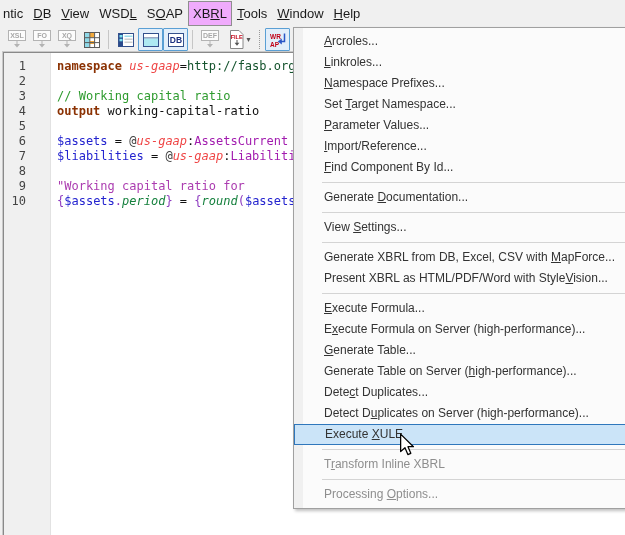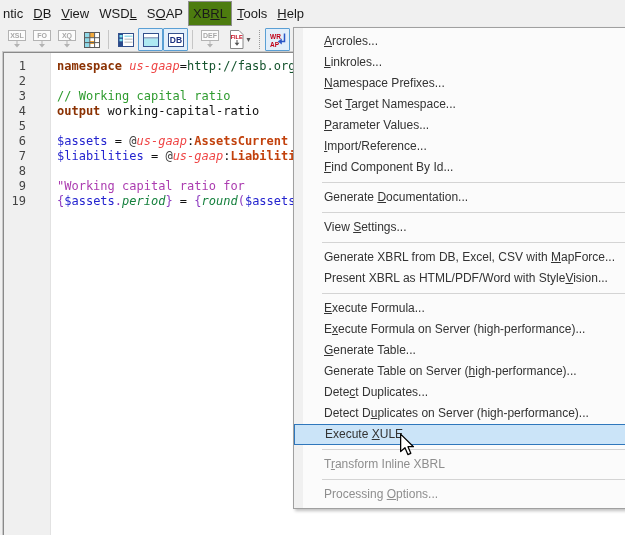--- a/index.html
+++ b/index.html
@@ -3,21 +3,21 @@
 <meta charset="utf-8">
 <style>
   html,body{margin:0;padding:0;}
   #app{position:relative;width:625px;height:535px;overflow:hidden;background:#f0f0f0;
        font-family:"Liberation Sans",sans-serif;-webkit-font-smoothing:antialiased;}
 
   
   .menubar{display:flex;height:27px;padding-left:3px;font-size:13px;color:#1a1a1a;align-items:stretch;}
   .mbi{padding:0 5px;line-height:27px;white-space:nowrap;cursor:default;}
   .mbi:first-child{padding-left:0;}
-  .mbi.open{border:1px solid #8f8f8f;background:#4d7c0f;line-height:23px;margin:1px 0 1px 0;padding:0 4px;}
+  .mbi.open{border:1px solid #8f8f8f;background:#f0abfc;line-height:23px;margin:1px 0 1px 0;padding:0 4px;}
   .u{text-decoration:underline;}
 
   
   .toolbar{display:flex;align-items:center;height:25px;padding-left:4px;}
   .tbtn{width:25px;height:23px;display:flex;align-items:center;justify-content:center;
         border:1px solid transparent;box-sizing:border-box;border-radius:1px;}
   .tbtn.selected{border-color:#5a9fd4;background:#e2eefa;}
   .tbtn .caret{font-size:8px;color:#555;margin-left:0px;}
   .tbtn.wide{width:33px;}
   .tb-sep{width:1px;height:19px;background:#c6c6c6;margin:0 4px;}
@@ -30,21 +30,21 @@
   .gutter{position:absolute;left:0;top:0;bottom:0;width:46px;background:#f0f0f0;border-right:1px solid #e2e2e2;}
   .nums{padding-top:6px;width:22px;text-align:right;font:12px/15px "DejaVu Sans Mono",monospace;color:#444;}
   .code{position:absolute;left:53px;top:6px;right:0;font:12px/15px "DejaVu Sans Mono",monospace;
         white-space:pre;color:#111;}
   .cl{height:15px;}
   .c-kw{color:#8b3203;font-weight:bold;}
   .c-url{color:#14532d;}
   .c-cmt{color:#2e9b2e;}
   .c-var{color:#2323cf;}
   .c-pfx{color:#ef4444;font-style:italic;}
-  .c-elem{color:#c2410c;font-weight:bold;}
+  .c-elem{color:#a21caf;}
   .c-str{color:#ab3cb0;}
   .c-pun{color:#8d3bc0;}
   .c-fn{color:#15803d;font-style:italic;}
   .c-at{color:#404040;}
   .c-pln{color:#111;}
 
   
   .menu{position:absolute;left:293px;top:27px;width:337px;background:#fbfbfb;
         border:1px solid #a0a0a0;padding:3px 0;z-index:10;
         box-shadow:2px 2px 3px rgba(0,0,0,0.25);}
@@ -64,20 +64,21 @@
 <div id="app">
 
   <div class="menubar">
       <div class="mbi">ntic</div>
       <div class="mbi"><span class="u">D</span>B</div>
       <div class="mbi"><span class="u">V</span>iew</div>
       <div class="mbi">WSD<span class="u">L</span></div>
       <div class="mbi">S<span class="u">O</span>AP</div>
       <div class="mbi open">XB<span class="u">R</span>L</div>
       <div class="mbi"><span class="u">T</span>ools</div>
+      <div class="mbi"><span class="u">W</span>indow</div>
       <div class="mbi"><span class="u">H</span>elp</div>
     </div>
 
   <div class="toolbar">
       <div class="tbtn">
         <svg width="22" height="21" viewBox="0 0 22 21">
           <rect x="2.5" y="1.5" width="17" height="10" fill="#fcfcfc" stroke="#b3b3b3"></rect>
           <text x="11" y="9" text-anchor="middle" font-size="7" font-family="Liberation Sans,sans-serif" font-weight="bold" fill="#a8a8a8">XSL</text>
           <path d="M11 12v4" stroke="#b3b3b3" fill="none"></path>
           <path d="M8 15l3 3.6 3-3.6z" fill="#b3b3b3"></path>
@@ -179,21 +180,21 @@
       <div class="nums">
           <div>1</div>
           <div>2</div>
           <div>3</div>
           <div>4</div>
           <div>5</div>
           <div>6</div>
           <div>7</div>
           <div>8</div>
           <div>9</div>
-          <div>19</div>
+          <div>10</div>
         </div>
     </div>
     <div class="code"><div class="cl"><span class="c-kw">namespace </span><span class="c-pfx">us-gaap</span><span class="c-pln">=</span><span class="c-url">http://fasb.org</span></div><div class="cl"></div><div class="cl"><span class="c-cmt">// Working capital ratio</span></div><div class="cl"><span class="c-kw">output</span><span class="c-pln"> working-capital-ratio</span></div><div class="cl"></div><div class="cl"><span class="c-var">$assets</span><span class="c-pln"> = </span><span class="c-at">@</span><span class="c-pfx">us-gaap</span><span class="c-pln">:</span><span class="c-elem">AssetsCurrent</span></div><div class="cl"><span class="c-var">$liabilities</span><span class="c-pln"> = </span><span class="c-at">@</span><span class="c-pfx">us-gaap</span><span class="c-pln">:</span><span class="c-elem">Liabilities</span></div><div class="cl"></div><div class="cl"><span class="c-str">"Working capital ratio for</span></div><div class="cl"><span class="c-pun">{</span><span class="c-var">$assets</span><span class="c-pun">.</span><span class="c-fn">period</span><span class="c-pun">}</span><span class="c-pln"> = </span><span class="c-pun">{</span><span class="c-fn">round</span><span class="c-pun">(</span><span class="c-var">$assets</span></div></div>
   </div>
 
   <div class="menu">
       <div class="mi"><span class="u">A</span>rcroles...</div>
       <div class="mi"><span class="u">L</span>inkroles...</div>
       <div class="mi"><span class="u">N</span>amespace Prefixes...</div>
       <div class="mi">Set <span class="u">T</span>arget Namespace...</div>

